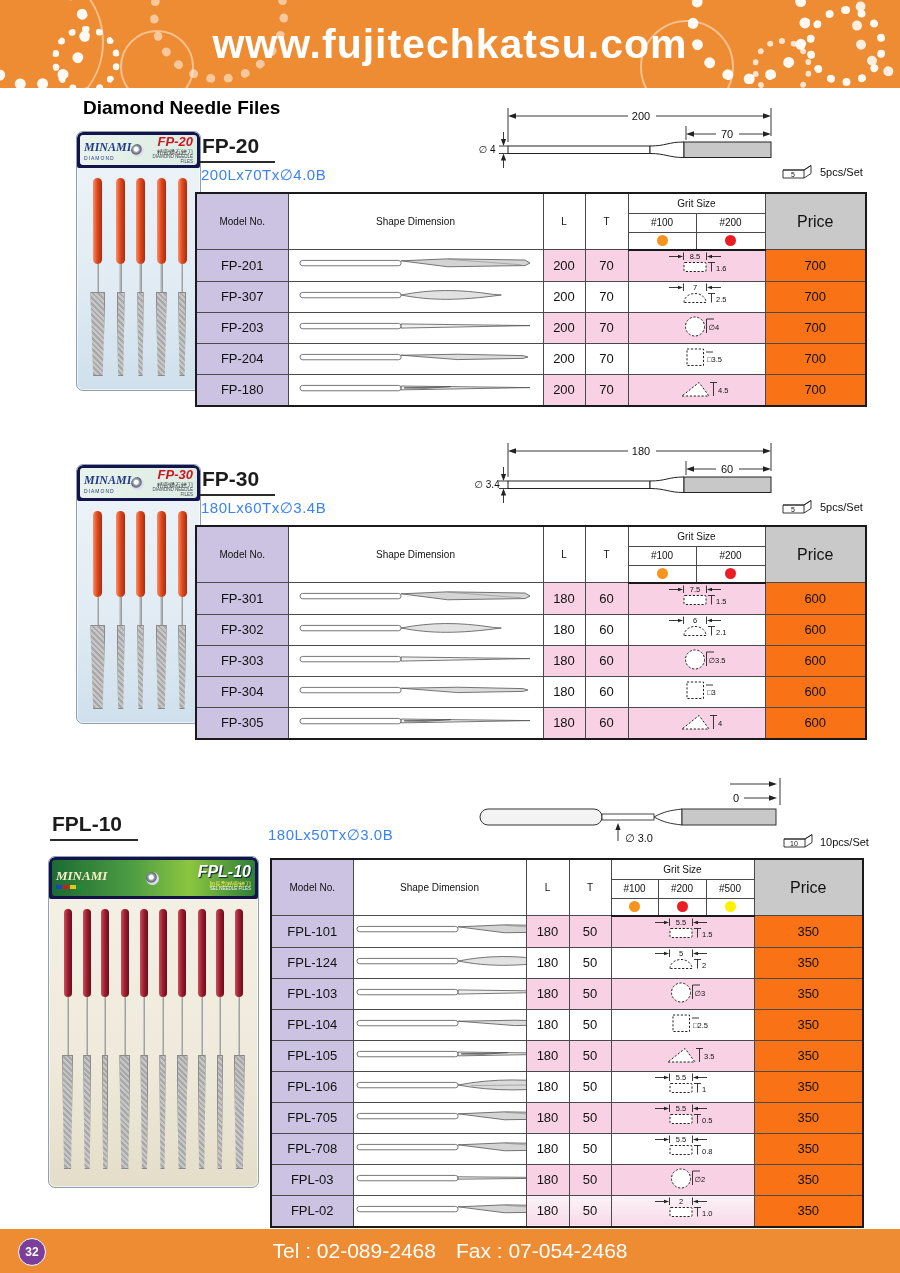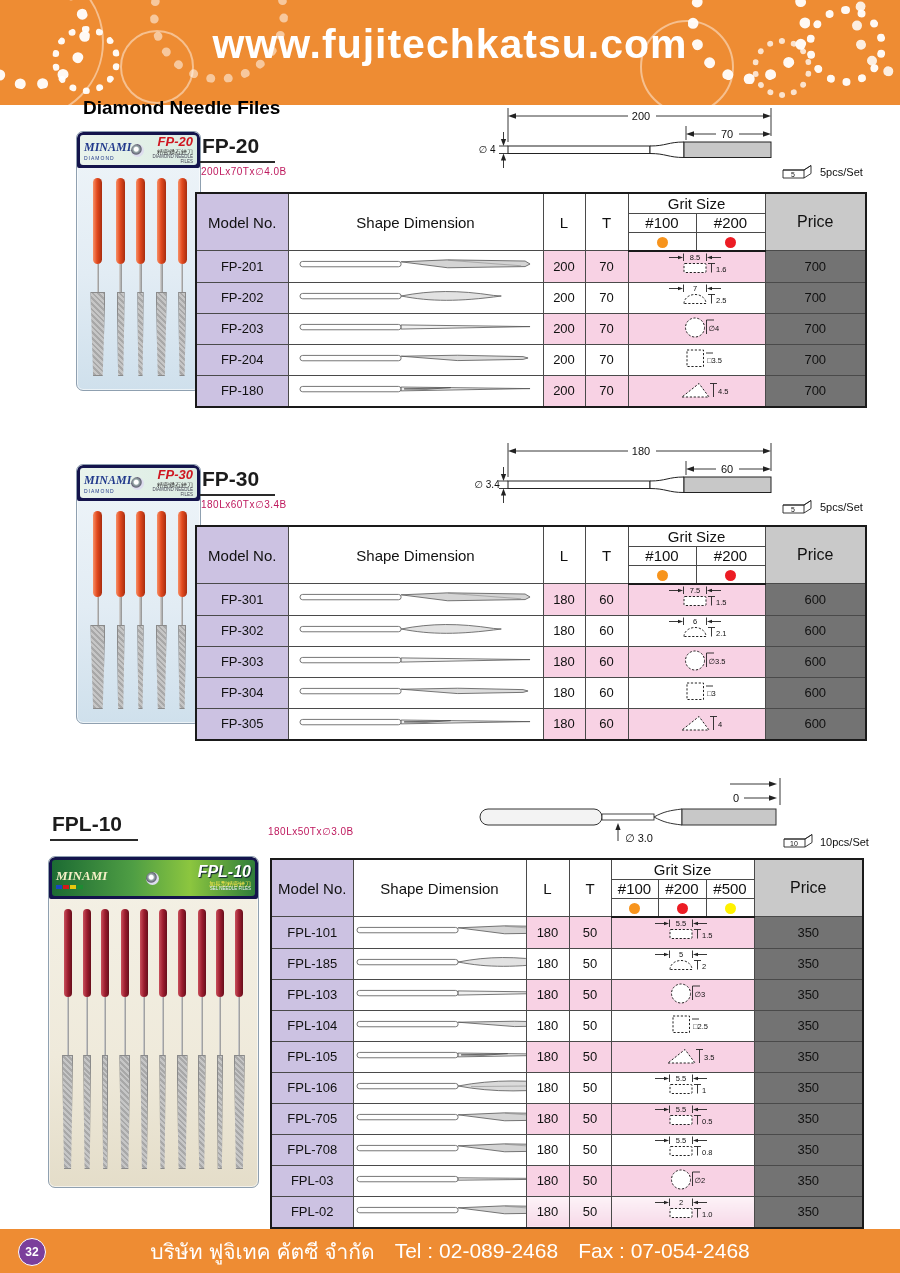--- a/index.html
+++ b/index.html
@@ -1,29 +1,29 @@
 <!DOCTYPE html>
 <html><head>
 <meta charset="utf-8">
 <style>
   html,body{margin:0;padding:0;background:#fff;}
   #page{position:relative;width:900px;height:1273px;background:#fff;overflow:hidden;
         font-family:"Liberation Sans","DejaVu Sans",sans-serif;color:#111;}
 
   
-  .banner{position:absolute;left:0;top:0;width:900px;height:105px;background:#EE8C33;overflow:hidden;}
+  .banner{position:absolute;left:0;top:0;width:900px;height:88px;background:#EE8C33;overflow:hidden;}
   .banner .url{position:absolute;left:0;right:0;top:0;height:88px;display:flex;align-items:center;justify-content:center;
        font-size:41px;font-weight:bold;color:#fff;letter-spacing:1px;}
   .gear{position:absolute;border-radius:50%;border-style:dotted;border-color:rgba(255,255,255,.95);}
   .ring{position:absolute;border-radius:50%;border:2px solid rgba(255,255,255,.45);}
 
   
   .doc-title{position:absolute;left:83px;top:97px;font-size:19px;font-weight:bold;color:#000;}
   .sec-title{position:absolute;font-size:21px;font-weight:bold;color:#1c1c1c;border-bottom:2px solid #2a2a2a;padding:0 16px 3px 2px;}
-  .sec-spec{position:absolute;font-size:10px;color:#be185d;letter-spacing:.5px;}
+  .sec-spec{position:absolute;font-size:15px;color:#3b82f6;letter-spacing:.5px;}
 
   
   .pack{position:absolute;border-radius:7px;border:1px solid #8fa0b0;box-shadow:inset 0 0 0 1px rgba(255,255,255,.6);overflow:hidden;}
   .pk-blue{background:linear-gradient(180deg,#eff5f9 0%,#e2ecf4 55%,#cfe0ec 100%);}
   .pk-green{background:linear-gradient(180deg,#f4f1e6 0%,#efeadb 60%,#e4ddc9 100%);}
   .pk-label{background:#14144c;border-radius:6px 6px 2px 2px;padding:3px;}
   .pk-inner{border-radius:3px;display:flex;align-items:center;justify-content:space-between;padding:2px 4px;}
   .pk-blue .pk-inner{background:linear-gradient(90deg,#e9f3ec,#dcede4);height:26px;}
   .pk-green .pk-inner{background:linear-gradient(90deg,#1c6b33,#4f9e44 40%,#8cc63f 68%,#2f7d3a);height:32px;}
   .pk-brand{font-family:"Liberation Serif","DejaVu Serif",serif;font-weight:bold;font-style:italic;}
@@ -61,29 +61,29 @@
   
   .diag{position:absolute;}
   .dl{stroke:#222;stroke-width:0.9;fill:none;}
   .af{fill:#222;stroke:none;}
   svg text{font-family:"Liberation Sans","DejaVu Sans",sans-serif;}
 
   
   table.spec{position:absolute;border-collapse:collapse;table-layout:fixed;background:#fff;
              border:2px solid #1a1a1a;}
   table.spec th,table.spec td{border:1px solid #4a4a4a;text-align:center;vertical-align:middle;padding:0;overflow:hidden;}
-  table.spec thead th{font-weight:normal;font-size:15px;background:#fff;}
+  table.spec thead th{font-weight:normal;font-size:10px;background:#fff;}
   th.hm{background:#CCC2E2 !important;}
   th.hp{background:#C9C9C9 !important;font-size:16px !important;}
   tr.gl-row th{font-size:13px;height:18px;}
   tr.gd-row th{height:16px;}
   .dot{display:inline-block;width:11px;height:11px;border-radius:50%;vertical-align:middle;}
   td.cm{background:#CCC2E2;font-size:13px;}
   td.cl,td.cp{font-size:13px;}
-  td.cp{background:#737373;}
+  td.cp{background:#f97316;}
   tr.pink td.cl,tr.pink td.cg{background:#F8D2E4;}
   tr.pinklight td.cl,tr.pinklight td.cg{background:linear-gradient(180deg,#fdf3f8,#f6d9e8);}
   thead tr:last-child th{border-bottom:2px solid #1a1a1a;}
 
   
   .footer{position:absolute;left:0;top:1229px;width:900px;height:44px;background:#EE8C33;
           display:flex;align-items:center;justify-content:center;gap:20px;color:#fff;font-size:21px;}
   .page-badge{position:absolute;left:18px;top:9px;width:26px;height:26px;border-radius:50%;
           background:#7B3F9B;border:1.5px solid #fff;color:#fff;font-size:12px;font-weight:bold;
           display:flex;align-items:center;justify-content:center;}
@@ -232,21 +232,21 @@
     <path d="M58,5.5 l5,-1.8 v3.6 z" class="af"></path>
               <line x1="61" y1="5.5" x2="72" y2="5.5" class="dl"></line>
               <rect x="35" y="11.5" width="22" height="9" rx="1" stroke="#222" stroke-width="1" stroke-dasharray="2.2,1.7" fill="#fff"></rect>
               <line x1="59" y1="11.5" x2="66" y2="11.5" class="dl"></line>
               <line x1="62.5" y1="11.5" x2="62.5" y2="20.5" class="dl"></line>
               <text x="67" y="20" font-size="7.5" fill="#111" text-anchor="start">1.6</text>
             </svg></td>
       <td class="cp">700</td>
     </tr>
         <tr class="" style="height:27px">
-      <td class="cm">FP-202</td>
+      <td class="cm">FP-307</td>
       <td class="cs"><svg width="238" height="18" viewBox="0 0 240 18">
               <rect x="3" y="6.4" width="102" height="5.4" rx="2.7" fill="#fefefe" stroke="#666" stroke-width="0.9"></rect>
               <path d="M105,9 C135,3.2 163,3 198,8.4 L206,9 C163,14.8 135,14.8 105,9 Z" fill="#e2e2e2" stroke="#555" stroke-width="0.8"></path>
             </svg></td>
       <td class="cl">200</td>
       <td class="cl">70</td>
       <td class="cg" colspan="2"><svg width="96" height="26" viewBox="0 0 96 26">
               <line x1="20" y1="5.5" x2="31" y2="5.5" class="dl"></line>
               <path d="M34,5.5 l-5,-1.8 v3.6 z" class="af"></path>
     <line x1="34.5" y1="1.5" x2="34.5" y2="9" class="dl"></line>
@@ -661,21 +661,21 @@
     <path d="M58,5.5 l5,-1.8 v3.6 z" class="af"></path>
               <line x1="61" y1="5.5" x2="72" y2="5.5" class="dl"></line>
               <rect x="35" y="11.5" width="22" height="9" rx="1" stroke="#222" stroke-width="1" stroke-dasharray="2.2,1.7" fill="#fff"></rect>
               <line x1="59" y1="11.5" x2="66" y2="11.5" class="dl"></line>
               <line x1="62.5" y1="11.5" x2="62.5" y2="20.5" class="dl"></line>
               <text x="67" y="20" font-size="7.5" fill="#111" text-anchor="start">1.5</text>
             </svg></td>
       <td class="cp">350</td>
     </tr>
         <tr class="" style="height:26.5px">
-      <td class="cm">FPL-185</td>
+      <td class="cm">FPL-124</td>
       <td class="cs"><svg width="238" height="18" viewBox="0 0 240 18">
               <rect x="3" y="6.4" width="102" height="5.4" rx="2.7" fill="#fefefe" stroke="#666" stroke-width="0.9"></rect>
               <path d="M105,9 C135,3.2 163,3 198,8.4 L206,9 C163,14.8 135,14.8 105,9 Z" fill="#e2e2e2" stroke="#555" stroke-width="0.8"></path>
             </svg></td>
       <td class="cl">180</td>
       <td class="cl">50</td>
       <td class="cg" colspan="3"><svg width="96" height="26" viewBox="0 0 96 26">
               <line x1="20" y1="5.5" x2="31" y2="5.5" class="dl"></line>
               <path d="M34,5.5 l-5,-1.8 v3.6 z" class="af"></path>
     <line x1="34.5" y1="1.5" x2="34.5" y2="9" class="dl"></line>
@@ -848,18 +848,17 @@
               <line x1="62.5" y1="11.5" x2="62.5" y2="20.5" class="dl"></line>
               <text x="67" y="20" font-size="7.5" fill="#111" text-anchor="start">1.0</text>
             </svg></td>
       <td class="cp">350</td>
     </tr>
       </tbody>
   </table>
 
   <div class="footer">
     <div class="page-badge">32</div>
-    <span>บริษัท ฟูจิเทค คัตซี จำกัด</span>
     <span>Tel : 02-089-2468</span>
     <span>Fax : 07-054-2468</span>
   </div>
 
 </div>
 
 </body></html>

